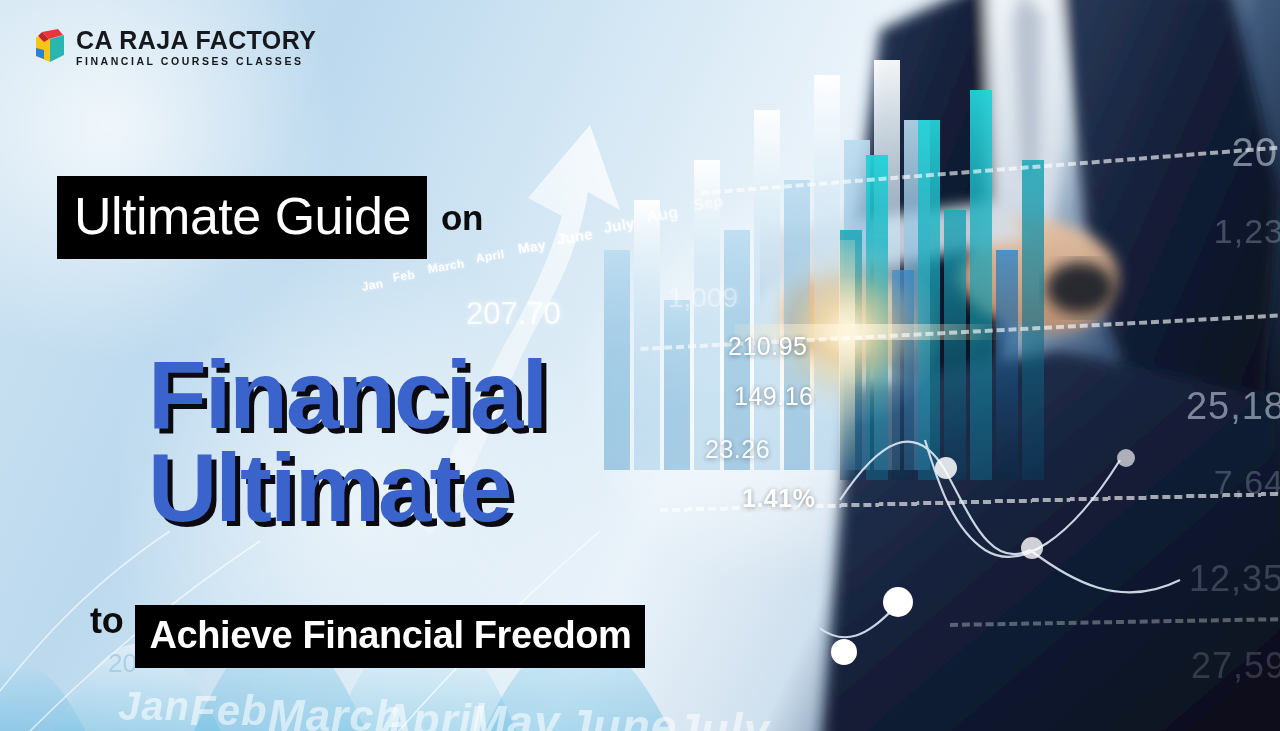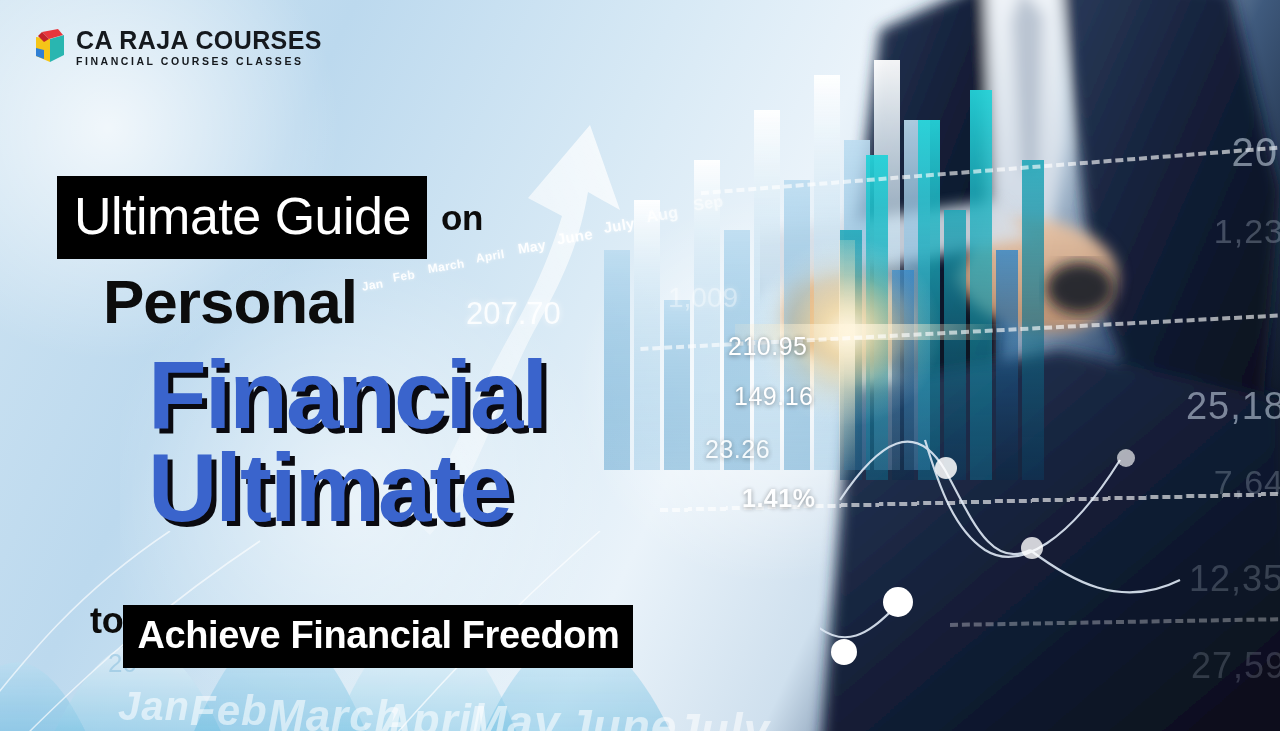--- a/index.html
+++ b/index.html
@@ -97,21 +97,21 @@
 
   #row-financial { left:148px; top:340px; }
   #row-financial .bigblue { font-size:96px; font-weight:700; color:#3a64cc;
       letter-spacing:-2px; text-shadow:5px 5px 0 #0a0a10; }
 
   #row-planning { left:148px; top:433px; }
   #row-planning .bigblue { font-size:96px; font-weight:700; color:#3a64cc;
       letter-spacing:-2px; text-shadow:5px 5px 0 #0a0a10; }
 
   #row-freedom { left:90px; top:573px; }
-  #row-freedom .plain { font-size:36px; font-weight:700; color:#0c0c0c; letter-spacing:-.3px; }
+  #row-freedom .plain { font-size:36px; font-weight:700; color:#0c0c0c; margin-right:12px; letter-spacing:-.3px; }
   #row-freedom .blackbox { font-size:38px; font-weight:700; padding:9px 14px 11px 14px; letter-spacing:-.4px;margin-top:32px; }
 </style>
 </head>
 <body>
 
 <div id="banner">
 
   <div class="layer blotch1"></div>
   <div class="layer blotch2"></div>
   <div class="layer blotch3"></div>
@@ -339,35 +339,32 @@
       <path d="M17 10 L31 6 L31 26 L17 33 Z" fill="#29b6b0"></path>
 
       <path d="M3 8 L17 10 L17 33 L3 27 Z" fill="#f5c518"></path>
 
       <path d="M3 19 L11 21 L11 30 L3 27 Z" fill="#2f7fd4"></path>
 
       <path d="M9 3 L25 0 L30 6 L16 10 Z" fill="#e8363c"></path>
       <path d="M9 3 L16 10 L11 13 L5 7 Z" fill="#c32229"></path>
     </svg>
     <div id="logo-text">
-      <span id="logo-title">CA RAJA COURSES</span>
+      <span id="logo-title">CA RAJA FACTORY</span>
       <span id="logo-sub">FINANCIAL COURSES CLASSES</span>
     </div>
   </div>
 
   <div id="headline">
 
     <div class="hl-row" id="row-ultimate">
       <span class="blackbox">Ultimate Guide</span>
       <span class="plain">on</span>
     </div>
 
-    <div class="hl-row" id="row-personal">
-      <span class="plain">Personal</span>
-    </div>
 
     <div class="hl-row" id="row-financial">
       <span class="bigblue">Financial</span>
     </div>
 
     <div class="hl-row" id="row-planning">
       <span class="bigblue">Ultimate</span>
     </div>
 
     <div class="hl-row" id="row-freedom">

